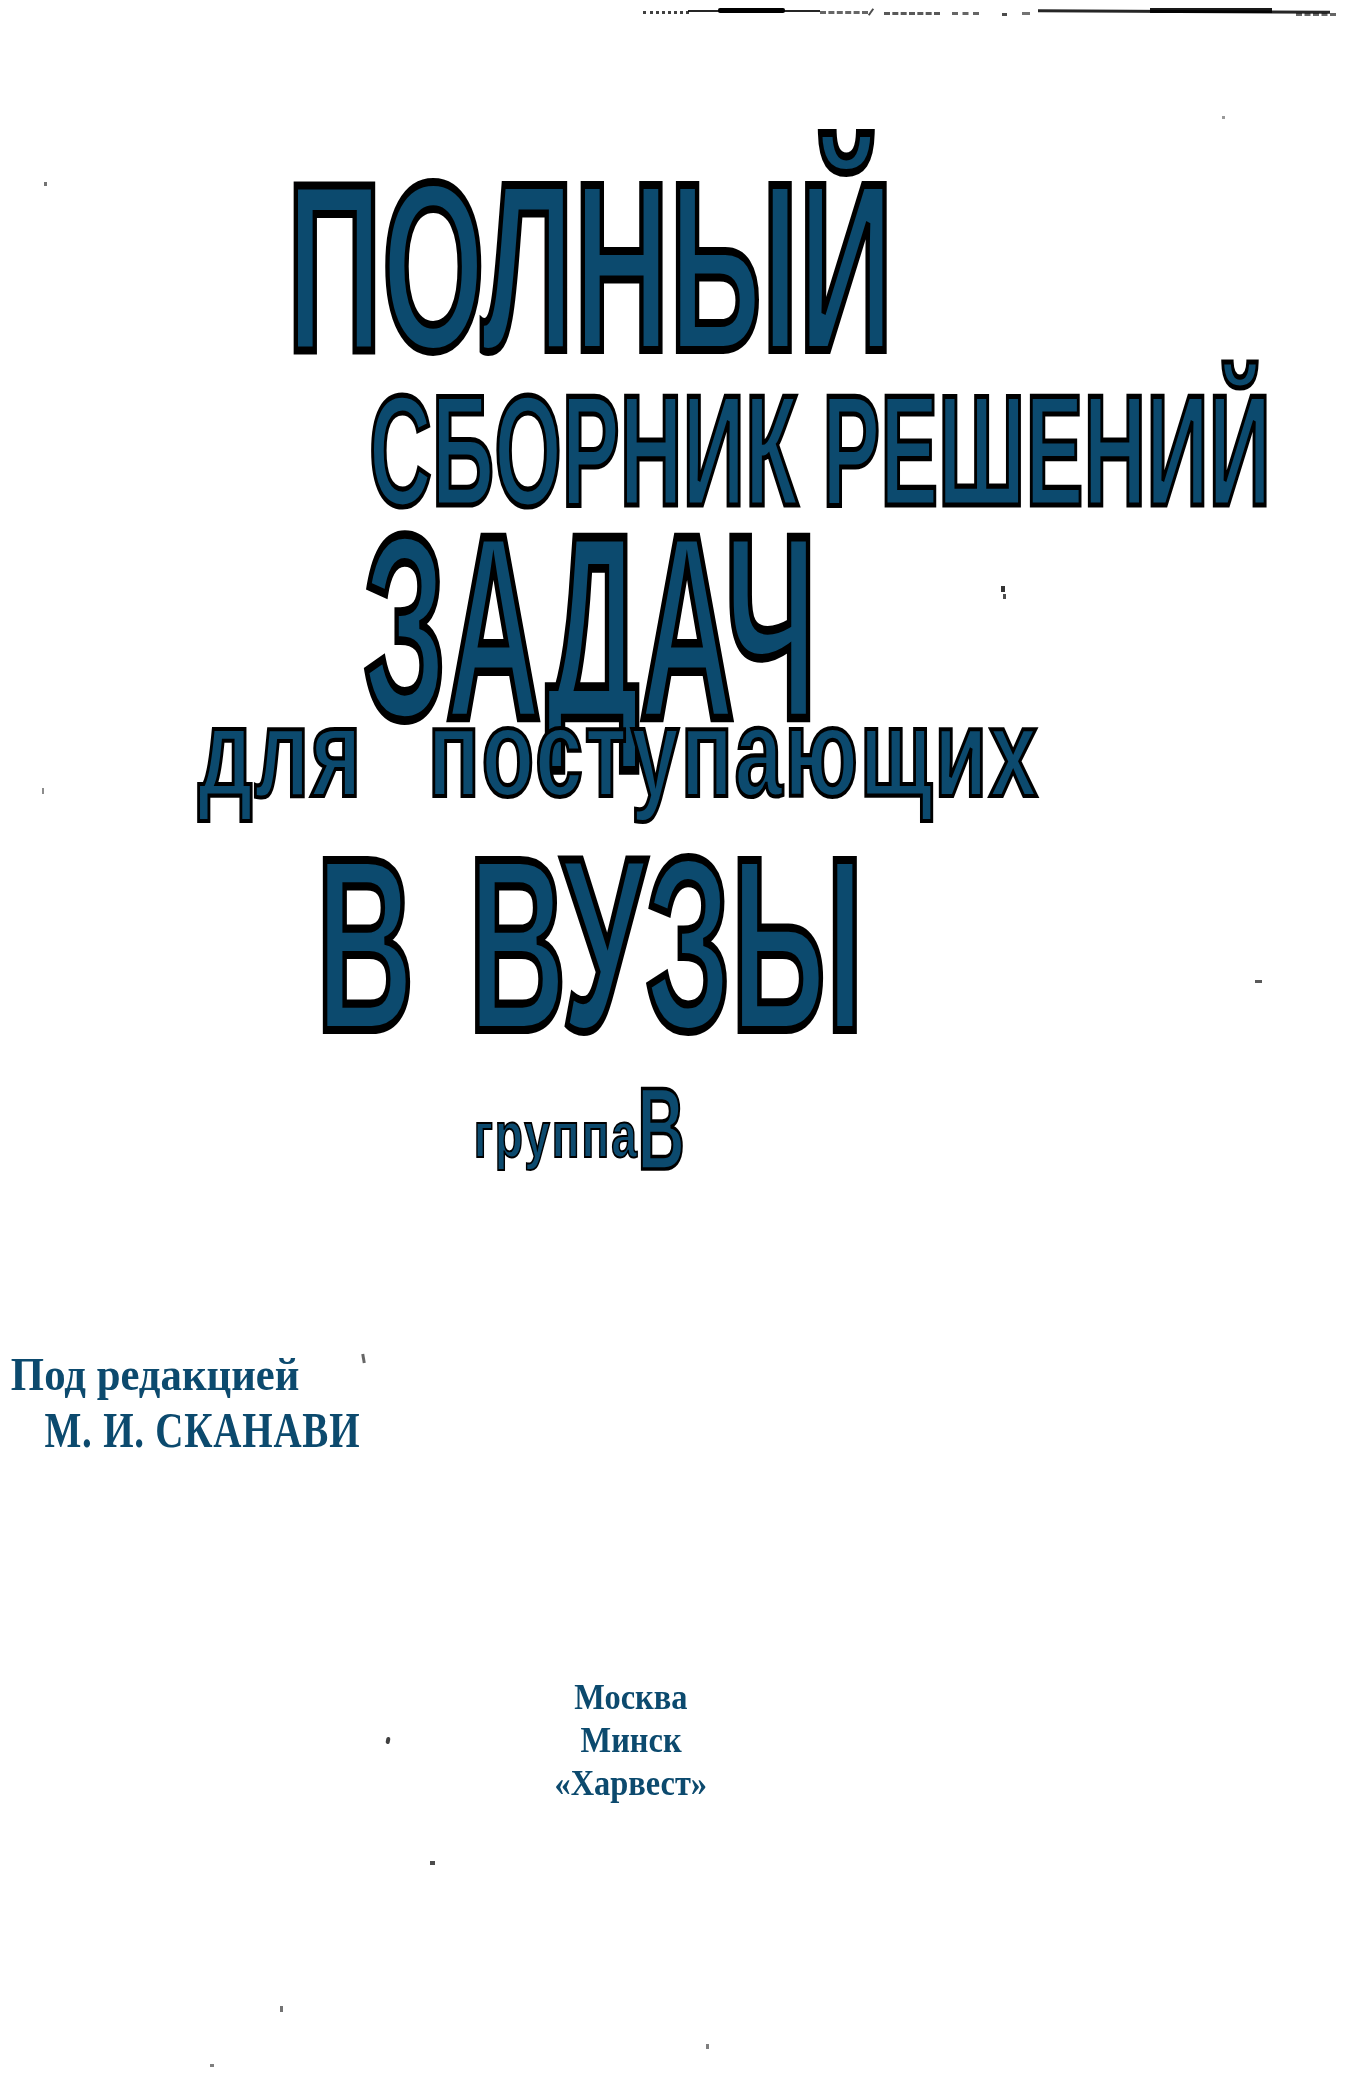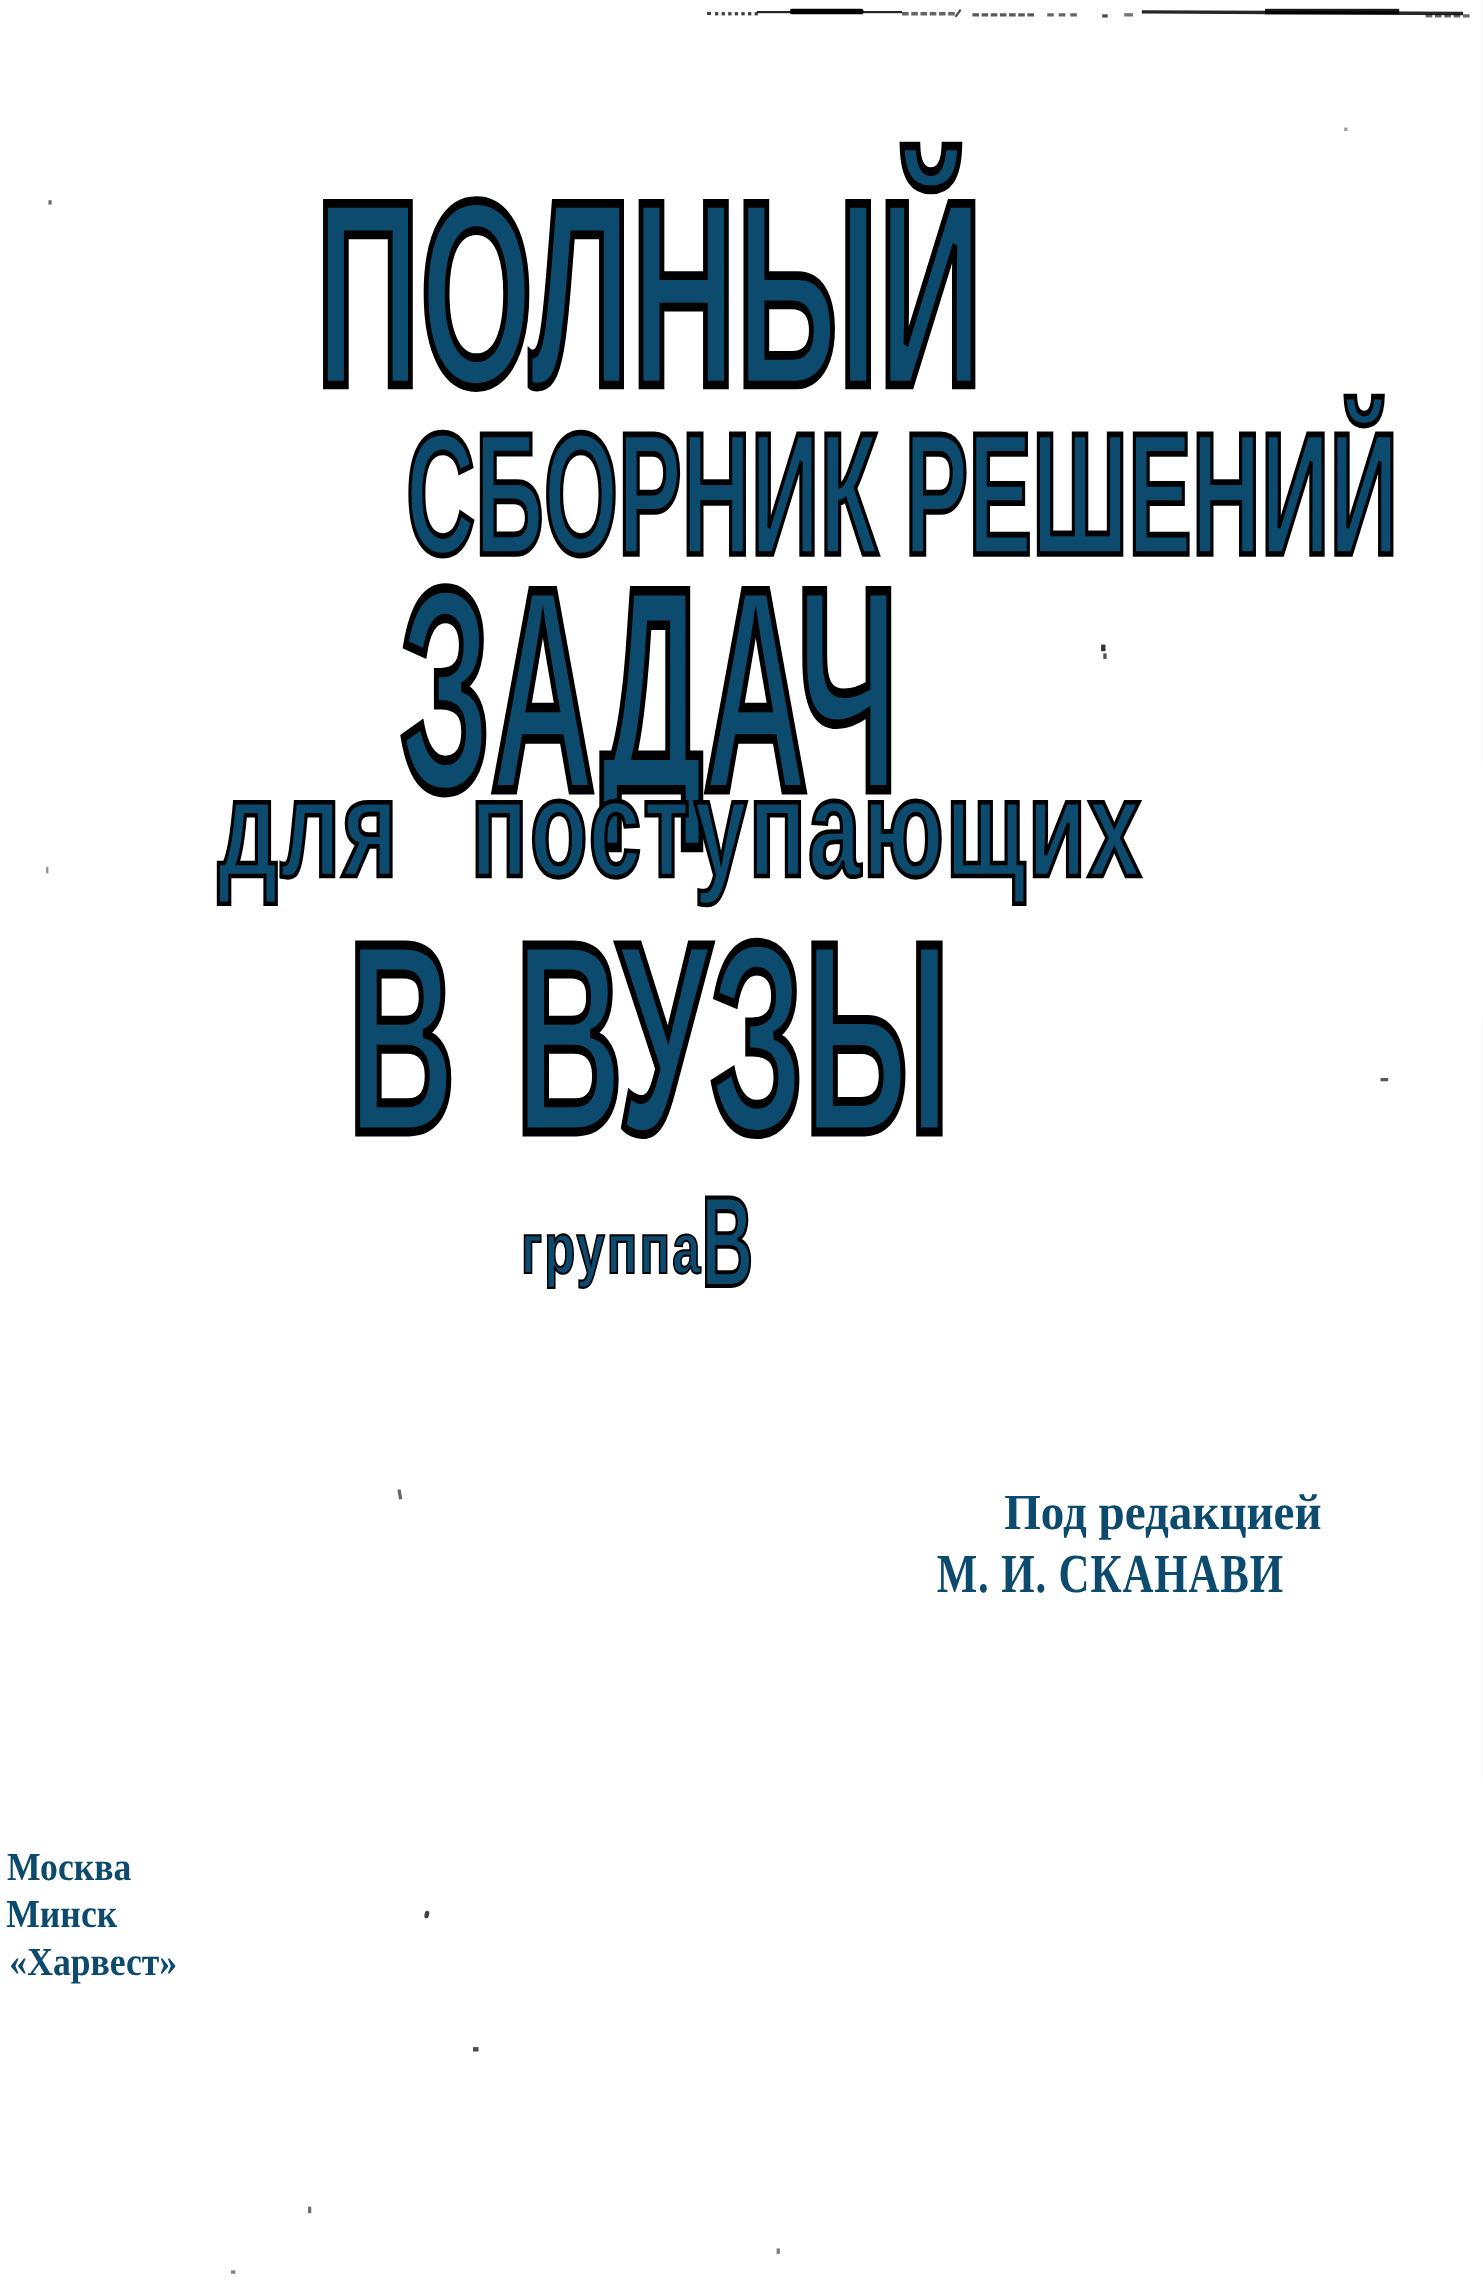--- a/index.html
+++ b/index.html
@@ -31,32 +31,32 @@
   .grp .sx{
     display:inline-block;transform-origin:50% 50%;
     -webkit-text-stroke:0.03em #000;text-shadow:0 0 1.5px rgba(0,0,0,.45);
   }
   .grp-word{left:440px;top:1102px;width:200px;font-size:65px;}
   .grp-word .sx{transform:scaleX(.71);letter-spacing:.04em;}
   .grp-letter{left:619px;top:1070px;width:100px;font-size:117px;}
   .grp-letter .sx{transform:scaleX(.56);}
   
   .serifline{
-    position:absolute;left:0;text-align:right;line-height:1;white-space:nowrap;
+    position:absolute;left:0;text-align:left;line-height:1;white-space:nowrap;
     font-family:"Liberation Serif","DejaVu Serif",serif;font-weight:bold;
   }
   .serifline .sx{display:inline-block;transform-origin:50% 50%;}
   .ed1{top:1352px;width:1212px;font-size:46px;}
   .ed1 .sx{transform:scaleX(.93);}
   .ed2{top:1405px;width:1212px;font-size:50px;}
   .ed2 .sx{transform:scaleX(.78);letter-spacing:.02em;}
   .imprint{
-    position:absolute;left:0;top:1676px;width:1180px;
+    position:absolute;left:0;top:1676px;width:1180px;text-align:center;
     font-family:"Liberation Serif","DejaVu Serif",serif;font-weight:bold;
-    font-size:36px;line-height:43px;
+    font-size:36px;line-height:43px;padding-left:41px;
   }
   .imprint .sx{display:inline-block;transform:scaleX(.9);transform-origin:50% 50%;}
   
   .mark{position:absolute;background:#000;}
   .dash{position:absolute;height:0;}
 </style>
 </head>
 <body>
 
 <div class="page">

